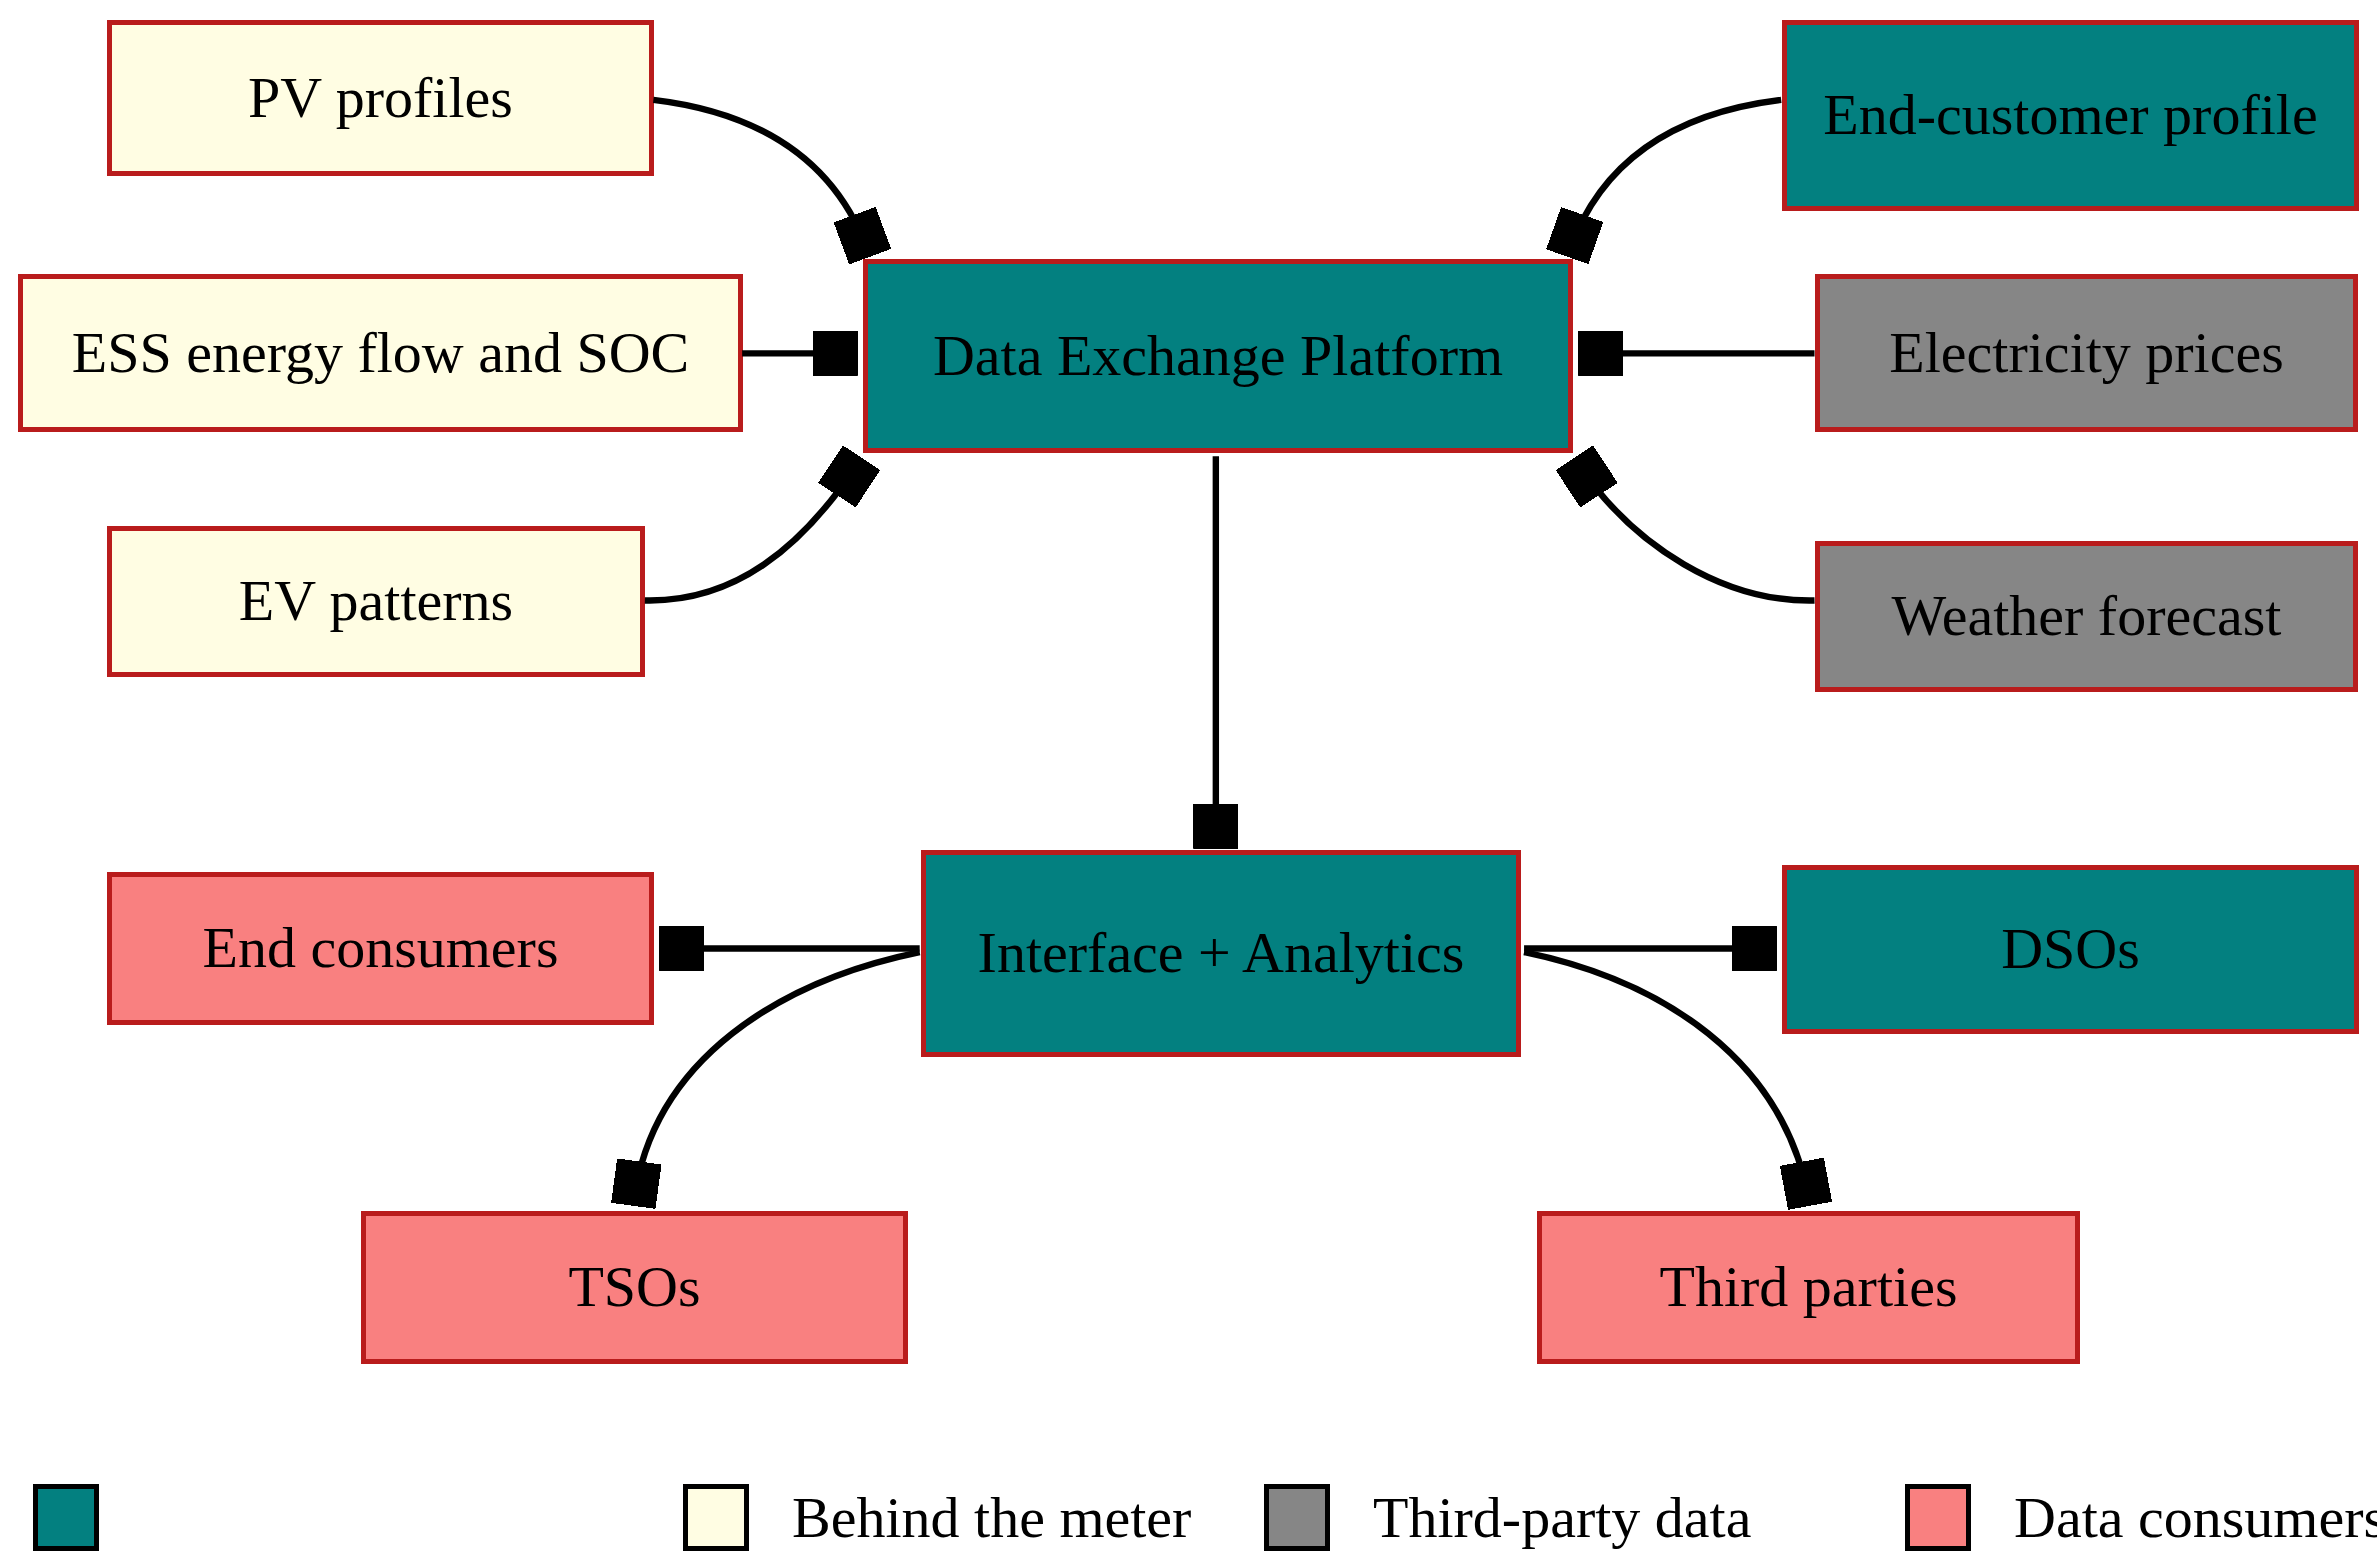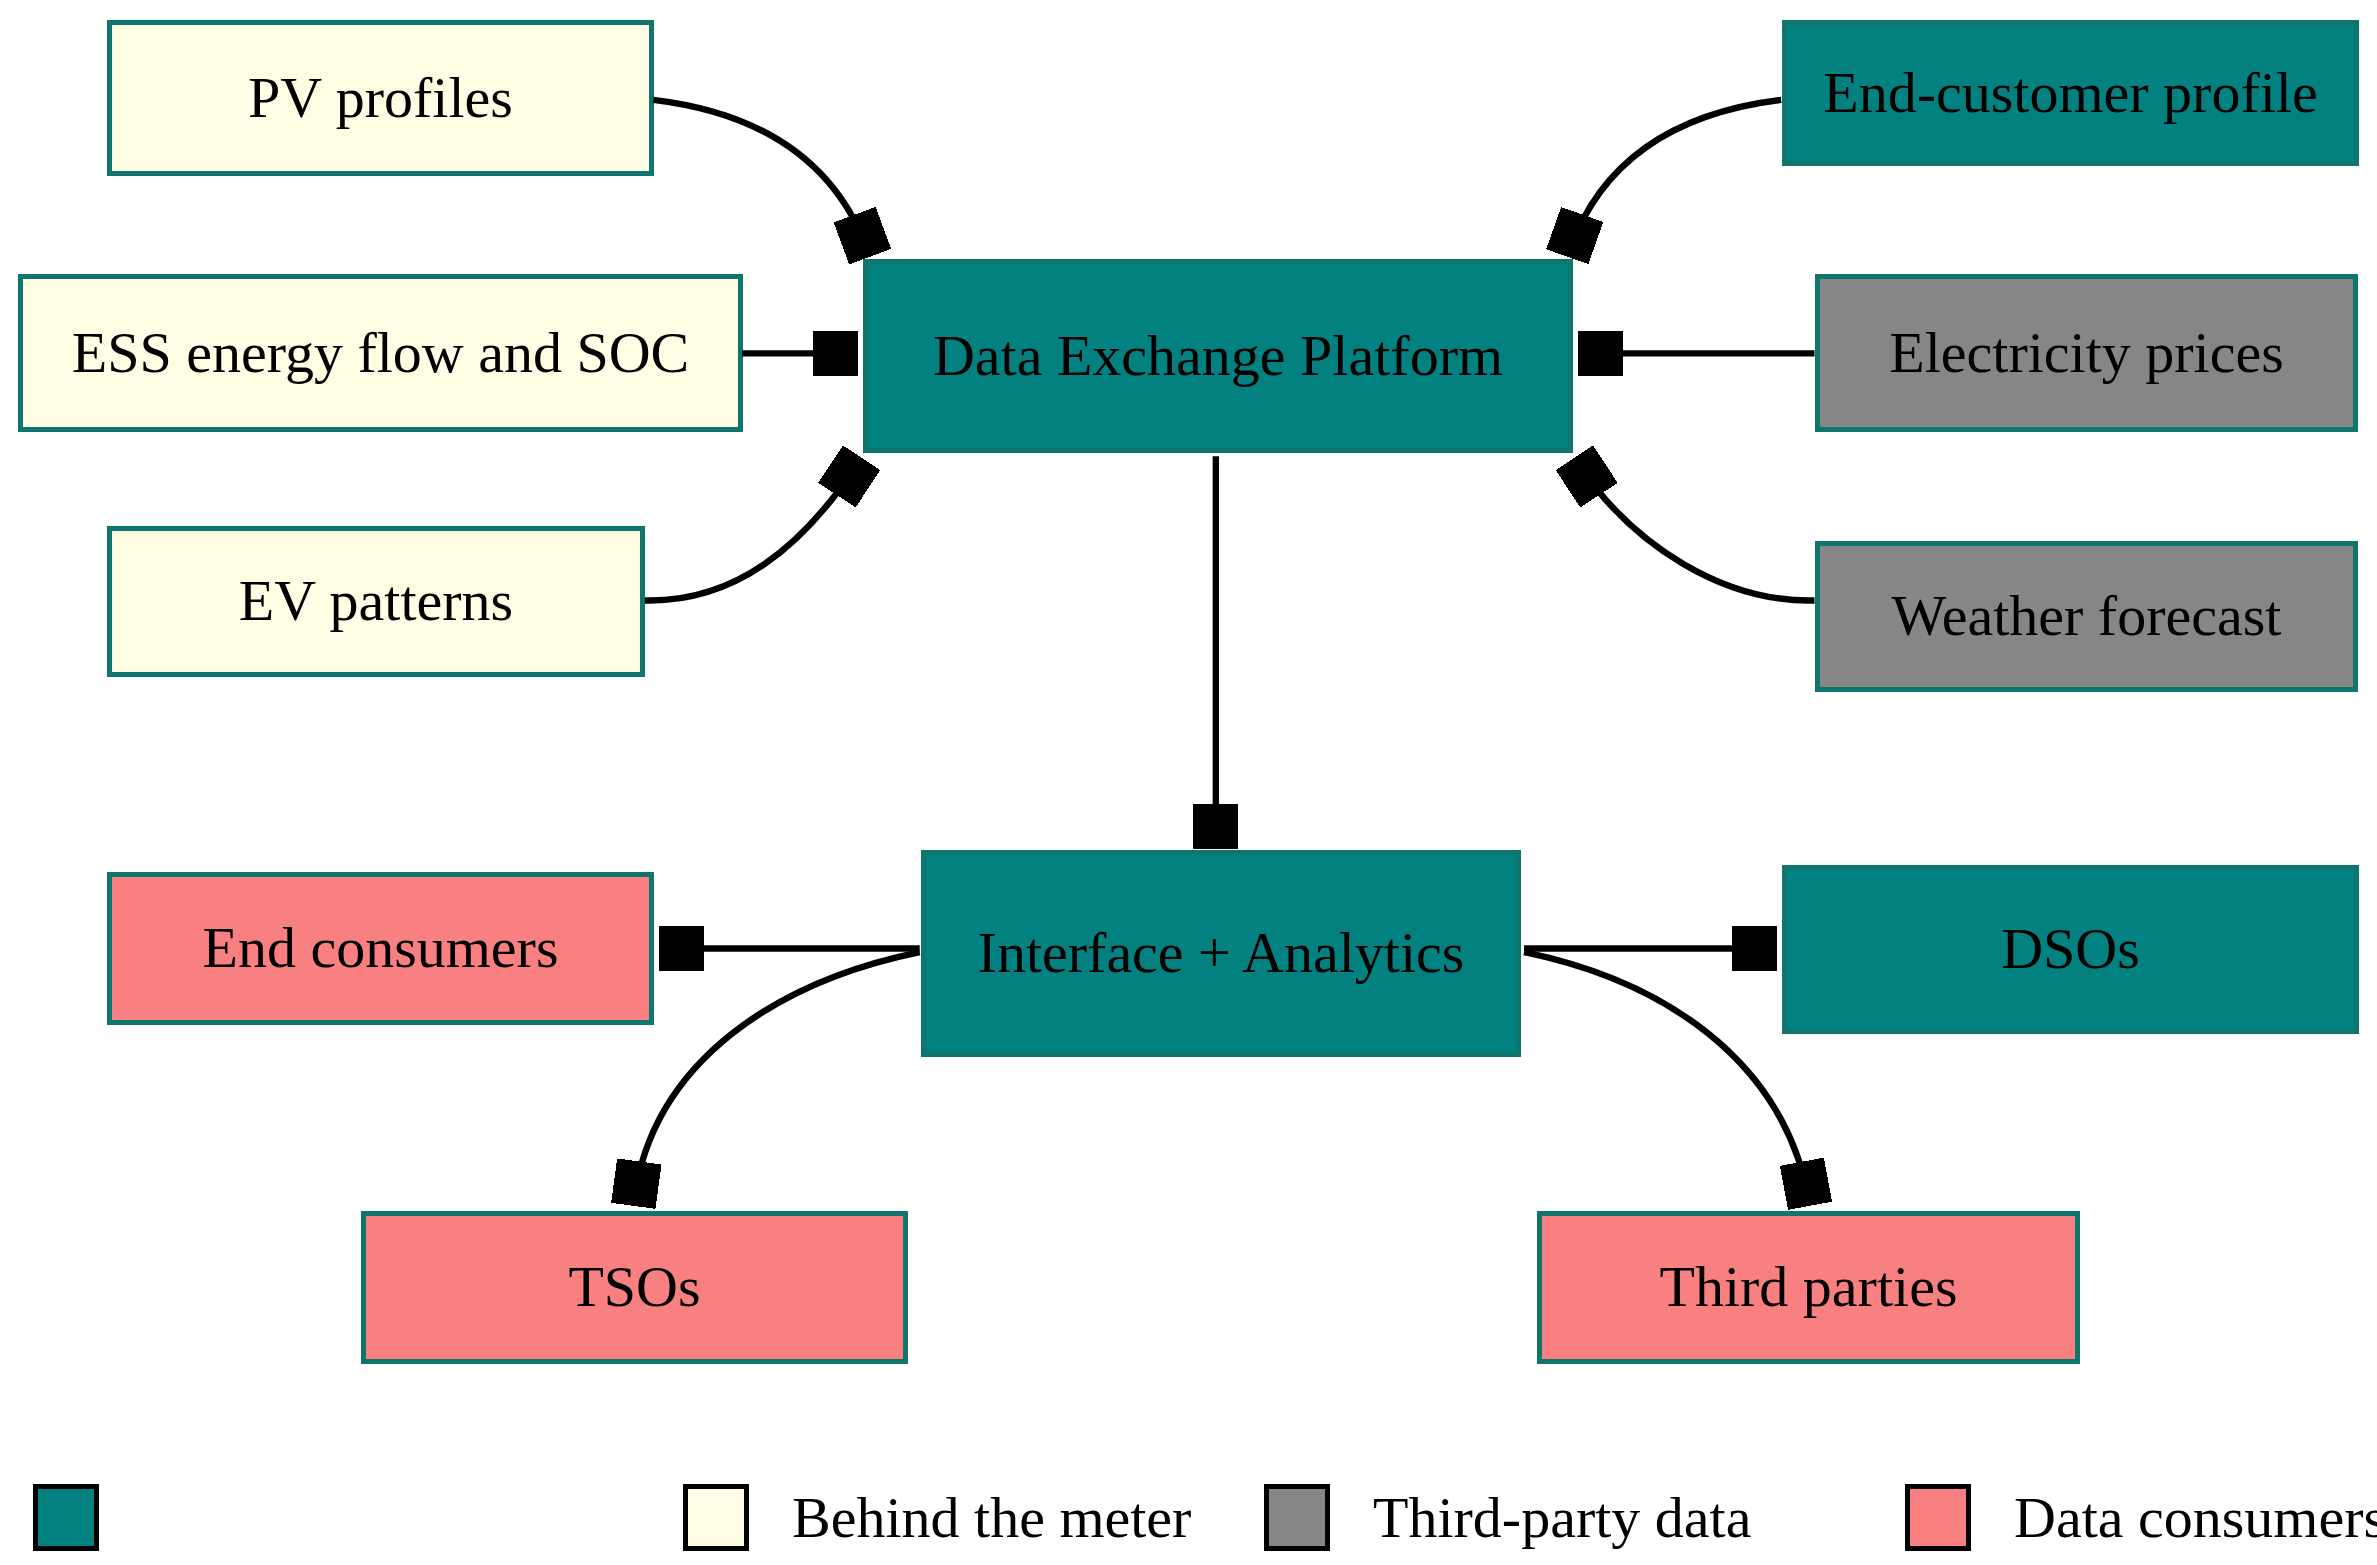--- a/index.html
+++ b/index.html
@@ -6,36 +6,36 @@
   .canvas{
     position:relative;
     width:2377px;height:1566px;
     background:#ffffff;
     font-family:"Liberation Serif","DejaVu Serif",serif;
     overflow:hidden;
   }
   .node{
     position:absolute;
     box-sizing:border-box;
-    border:5px solid #0f766e;
+    border:5px solid #b91c1c;
     display:flex;align-items:center;justify-content:center;
     font-size:58px;color:#000;text-align:center;
     line-height:1.05;white-space:nowrap;
   }
   .fill-dso{background:#038080;}
   .fill-meter{background:#FFFDE3;}
   .fill-third{background:#868686;}
   .fill-consumer{background:#F98080;}
 
   
   .n-pv   {left:107px; top:20px;   width:547px;  height:156px;}
   .n-ess  {left:18px;  top:274px;  width:725px; height:158px;}
   .n-ev   {left:107px; top:526px;  width:538px;  height:151px;}
   .n-dep  {left:863px;top:259px;  width:710px; height:194px;}
-  .n-ecp  {left:1782px;top:20px;   width:577px;  height:146px;}
+  .n-ecp  {left:1782px;top:20px;   width:577px;  height:191px;}
   .n-ep   {left:1815px;top:274px;  width:543px;  height:158px;}
   .n-wf   {left:1815px;top:526px;  width:543px;  height:151px;margin-top:15px;}
   .n-ia   {left:921px;top:850px; width:600px;  height:207px;}
   .n-ec   {left:107px; top:872px; width:547px;  height:153px;}
   .n-dsos {left:1782px;top:865px; width:577px;  height:169px;}
   .n-tsos {left:361px; top:1211px; width:547px;  height:153px;}
   .n-tp   {left:1537px;top:1211px; width:543px;  height:153px;}
 
   svg.wires{position:absolute;left:0;top:0;pointer-events:none;}
   svg.wires path{fill:none;stroke:#000;stroke-width:9px;}

